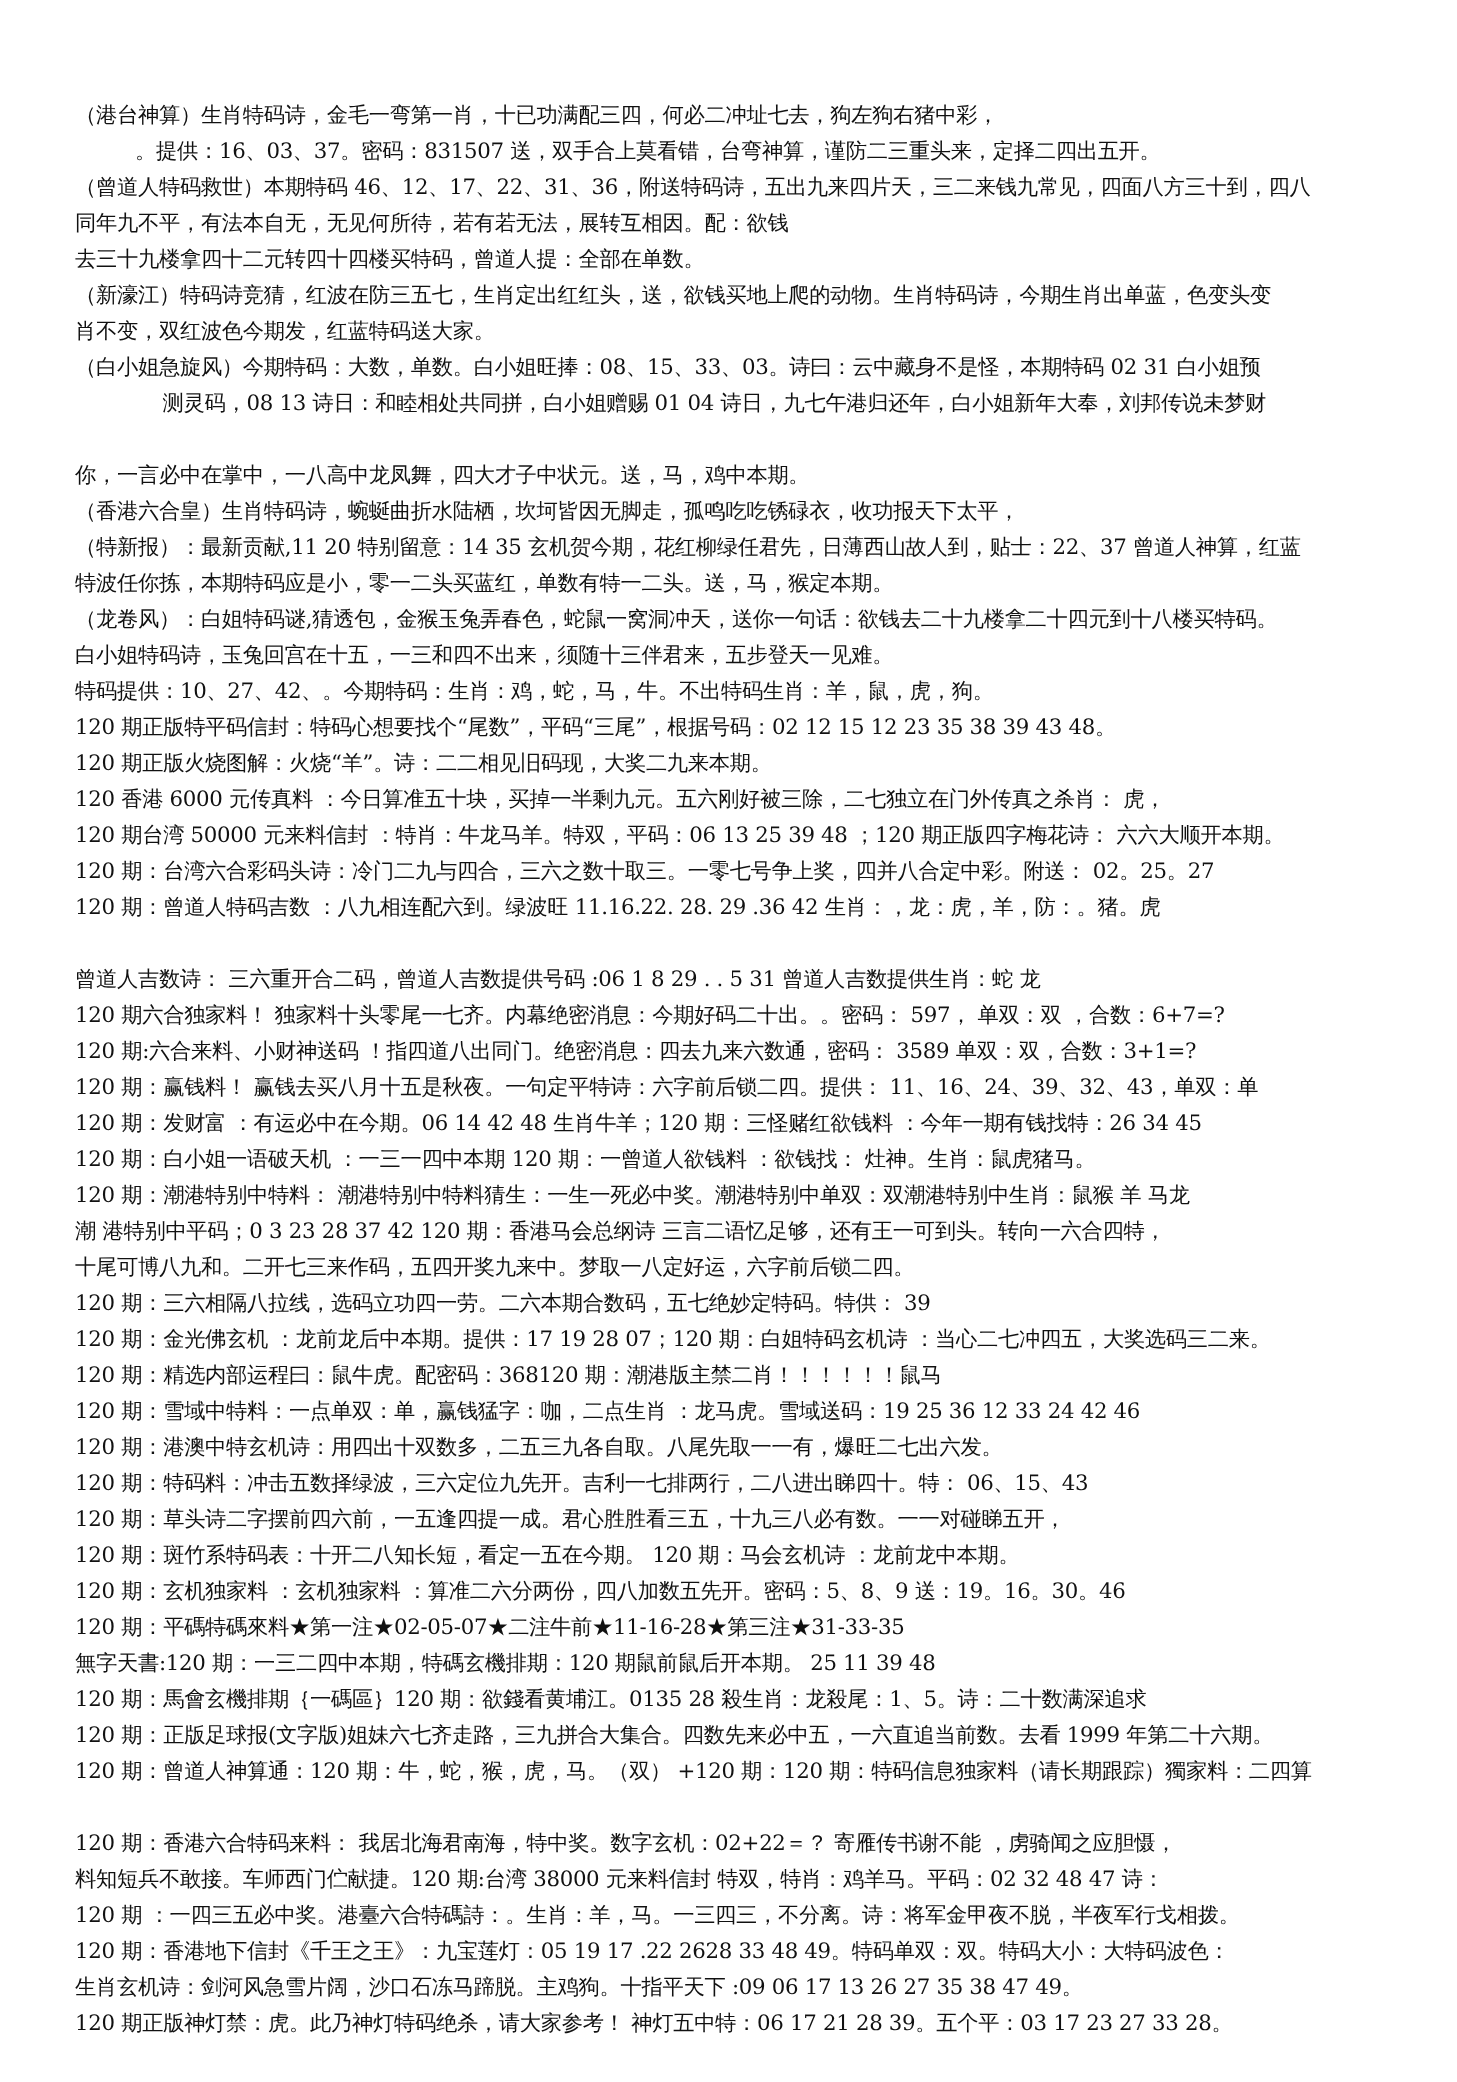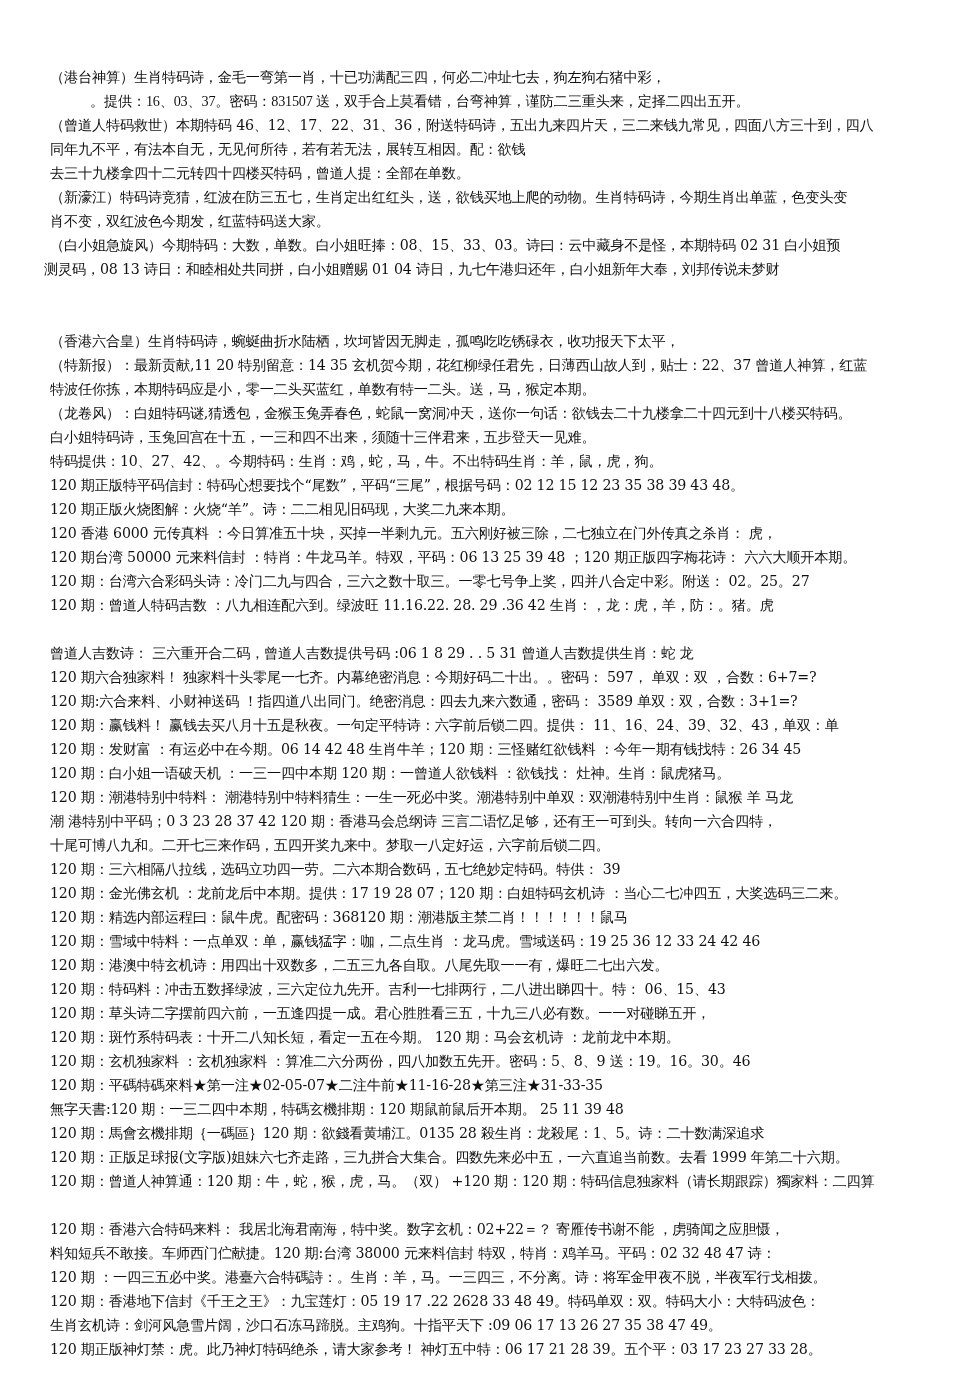--- a/index.html
+++ b/index.html
@@ -7,36 +7,37 @@
       width: 971px; height: 1388px; position: relative; overflow: hidden;
       font-family: "DejaVu Serif", "Liberation Serif", serif;
       color: #111111;
     }
     .page { position: absolute; left: 0; top: 0; width: 854px; height: 1388px; }
     .line {
       position: absolute; left: 50px; right: 10px;
       font-size: 14.2px; line-height: 20px; white-space: nowrap;
       letter-spacing: -0.2px;
     }
-    .indent { left: 90px; font-family: Liberation Serif, serif; }
-    .slight { left: 44px; }
+    .indent { left: 90px; }
+    .slight { left: 60px; text-align: right; }
   </style>
 </head>
 <body>
 
 <div class="page">
   <div class="line" style="top:67px">（港台神算）生肖特码诗，金毛一弯第一肖，十已功满配三四，何必二冲址七去，狗左狗右猪中彩，</div>
   <div class="line indent" style="top:91px">。提供：16、03、37。密码：831507 送，双手合上莫看错，台弯神算，谨防二三重头来，定择二四出五开。</div>
   <div class="line" style="top:115px">（曾道人特码救世）本期特码 46、12、17、22、31、36，附送特码诗，五出九来四片天，三二来钱九常见，四面八方三十到，四八</div>
   <div class="line" style="top:139px">同年九不平，有法本自无，无见何所待，若有若无法，展转互相因。配：欲钱</div>
   <div class="line" style="top:163px">去三十九楼拿四十二元转四十四楼买特码，曾道人提：全部在单数。</div>
   <div class="line" style="top:187px">（新濠江）特码诗竞猜，红波在防三五七，生肖定出红红头，送，欲钱买地上爬的动物。生肖特码诗，今期生肖出单蓝，色变头变</div>
   <div class="line" style="top:211px">肖不变，双红波色今期发，红蓝特码送大家。</div>
   <div class="line" style="top:235px">（白小姐急旋风）今期特码：大数，单数。白小姐旺捧：08、15、33、03。诗曰：云中藏身不是怪，本期特码 02 31 白小姐预</div>
   <div class="line slight" style="top:259px">测灵码，08 13 诗日：和睦相处共同拼，白小姐赠赐  01 04 诗日，九七午港归还年，白小姐新年大奉，刘邦传说未梦财</div>
+  <div class="line" style="top:307px">你，一言必中在掌中，一八高中龙凤舞，四大才子中状元。送，马，鸡中本期。</div>
   <div class="line" style="top:331px">（香港六合皇）生肖特码诗，蜿蜒曲折水陆栖，坎坷皆因无脚走，孤鸣吃吃锈碌衣，收功报天下太平，</div>
   <div class="line" style="top:355px">（特新报）：最新贡献,11 20 特别留意：14 35 玄机贺今期，花红柳绿任君先，日薄西山故人到，贴士：22、37 曾道人神算，红蓝</div>
   <div class="line" style="top:379px">特波任你拣，本期特码应是小，零一二头买蓝红，单数有特一二头。送，马，猴定本期。</div>
   <div class="line" style="top:403px">（龙卷风）：白姐特码谜,猜透包，金猴玉兔弄春色，蛇鼠一窝洞冲天，送你一句话：欲钱去二十九楼拿二十四元到十八楼买特码。</div>
   <div class="line" style="top:427px">白小姐特码诗，玉兔回宫在十五，一三和四不出来，须随十三伴君来，五步登天一见难。</div>
   <div class="line" style="top:451px">特码提供：10、27、42、。今期特码：生肖：鸡，蛇，马，牛。不出特码生肖：羊，鼠，虎，狗。</div>
   <div class="line" style="top:475px">120 期正版特平码信封：特码心想要找个“尾数”，平码“三尾”，根据号码：02   12    15    12    23    35  38    39  43    48。</div>
   <div class="line" style="top:499px">120 期正版火烧图解：火烧“羊”。诗：二二相见旧码现，大奖二九来本期。</div>
   <div class="line" style="top:523px">120 香港 6000 元传真料 ：今日算准五十块，买掉一半剩九元。五六刚好被三除，二七独立在门外传真之杀肖：   虎，</div>
   <div class="line" style="top:547px">120 期台湾 50000 元来料信封 ：特肖：牛龙马羊。特双，平码：06 13 25 39 48  ；120 期正版四字梅花诗：  六六大顺开本期。</div>

